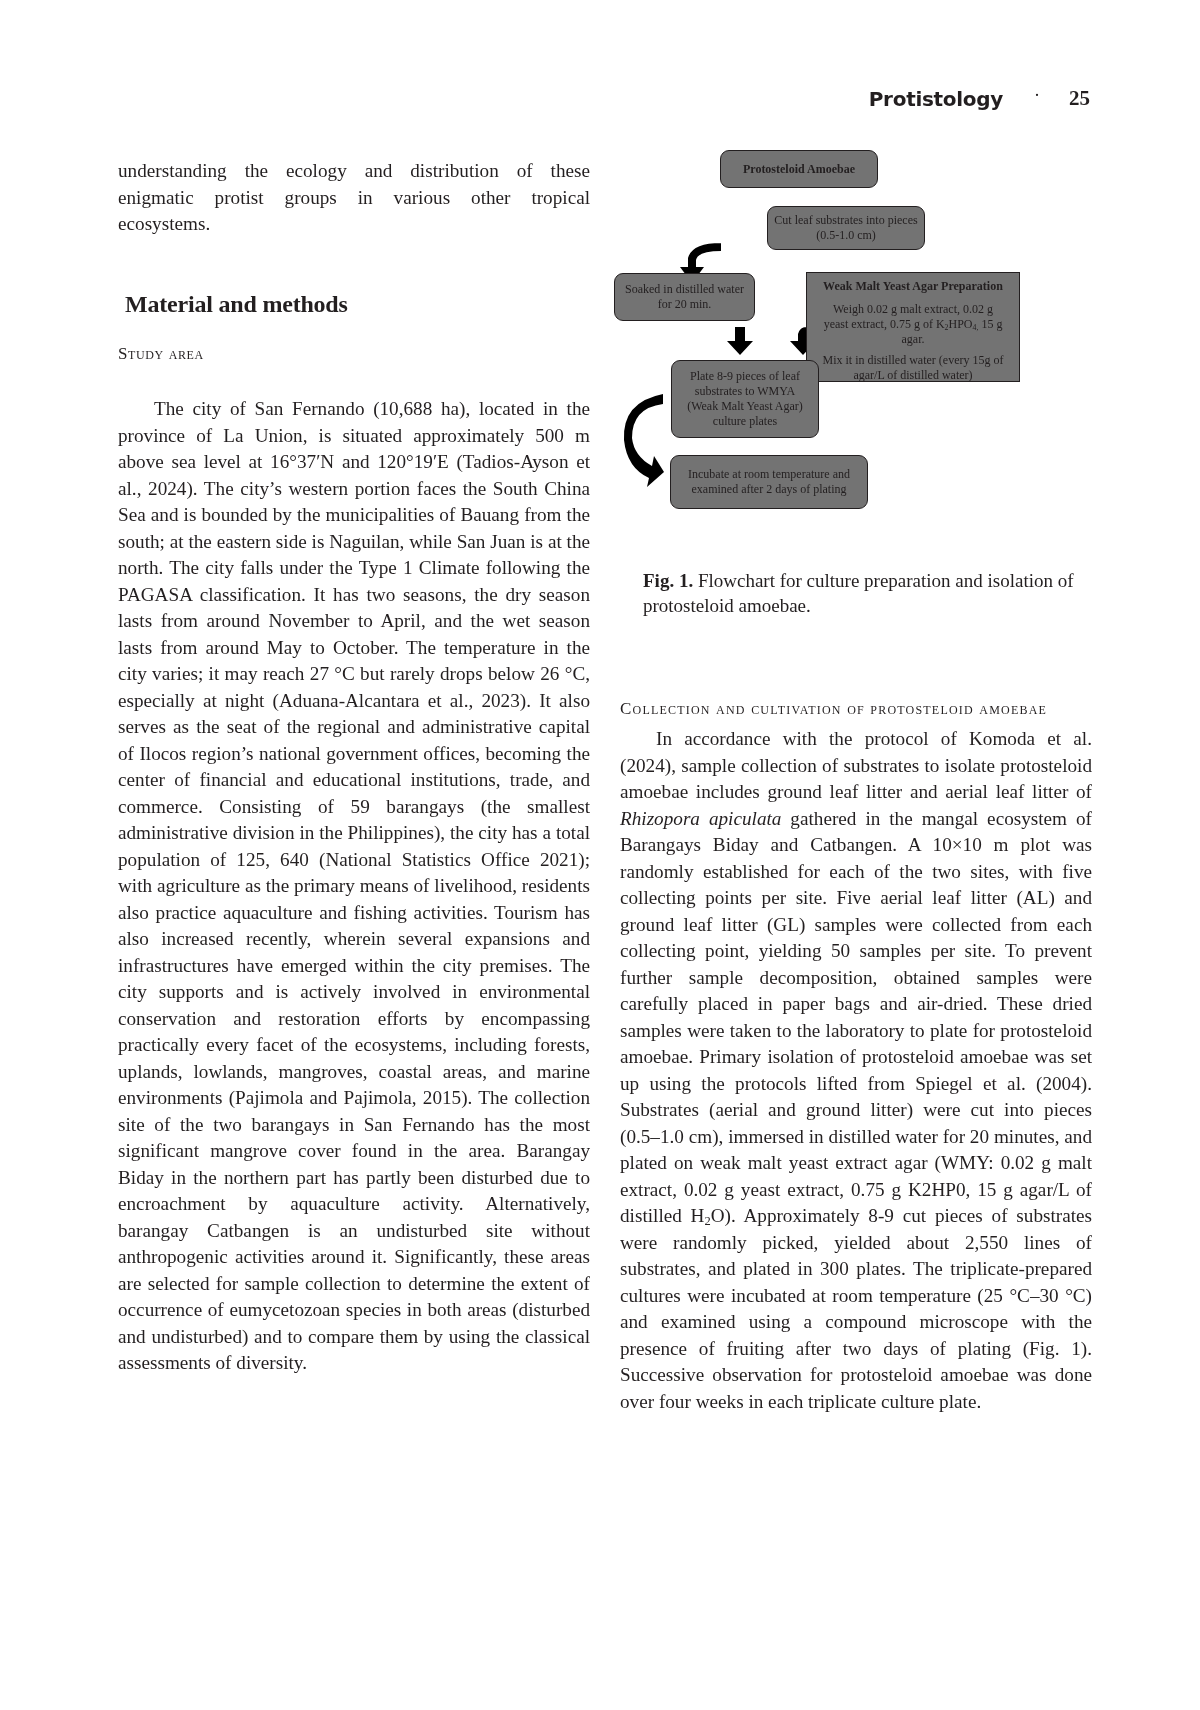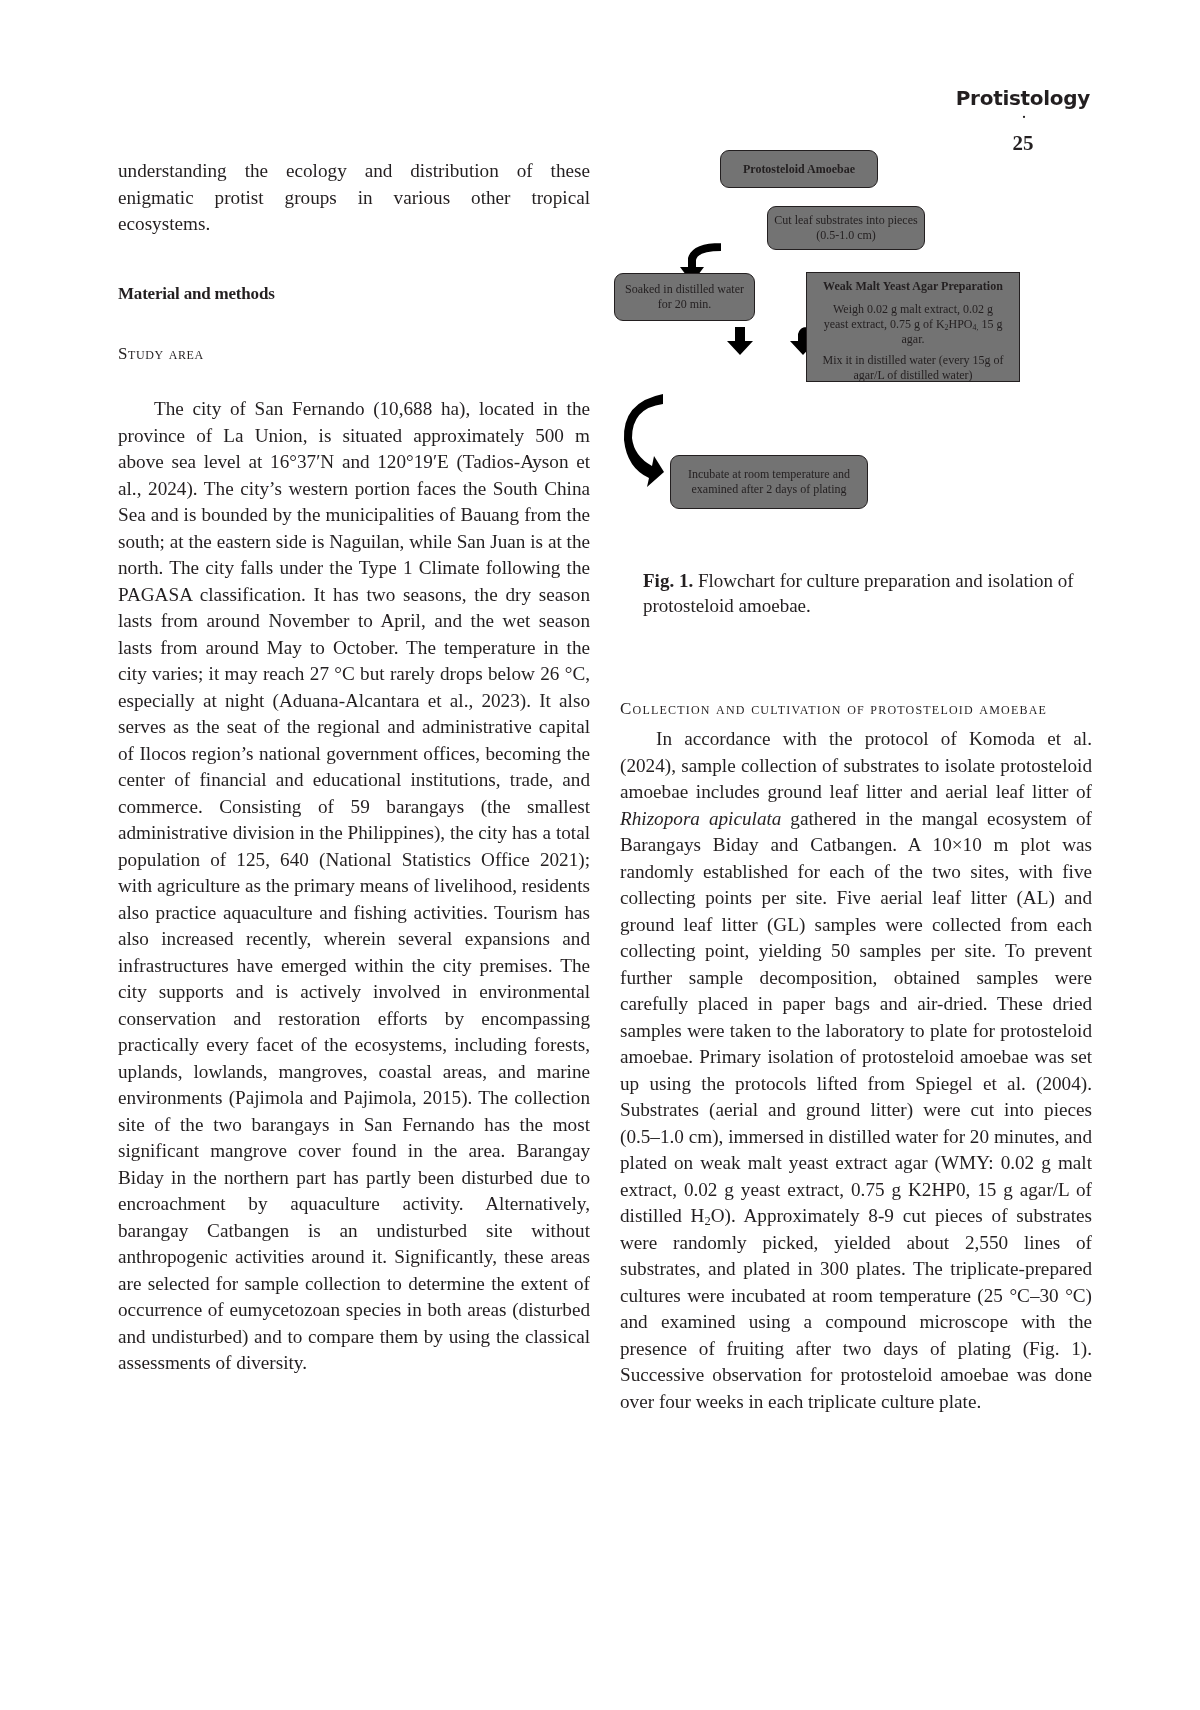--- a/index.html
+++ b/index.html
@@ -1,30 +1,30 @@
 <!DOCTYPE html>
 <html><head>
 <meta charset="utf-8">
 <style>
   html, body { margin: 0; padding: 0; background: #ffffff; }
   body { width: 1200px; height: 1710px; position: relative; overflow: hidden; color: #231f20; font-family: "Liberation Serif", "DejaVu Serif", serif; }
 
-  .running-header { position: absolute; top: 86px; right: 110px; display: flex; align-items: center; gap: 0; flex-direction: column; }
+  .running-header { position: absolute; top: 86px; right: 110px; display: flex; align-items: center; gap: 7px; }
   .journal-name { font-family: "DejaVu Sans", sans-serif; font-weight: bold; font-size: 20px; letter-spacing: -0.3px; color: #231f20; }
   .header-dot { font-size: 18px; margin: 0 22px 0 24px; position: relative; top: -3px; }
   .page-number { font-size: 21px; color: #231f20; font-weight: bold; }
 
   .col { position: absolute; width: 472px; font-size: 19.2px; line-height: 26.5px; text-align: justify; }
   .col-left { left: 118px; top: 158px; }
   .col-right { left: 620px; top: 726px; }
 
   p { margin: 0; }
   .indent { text-indent: 36px; }
 
-  .section-heading { position: absolute; left: 118px; top: 284px; font-size: 17px; font-weight: bold; margin: 0; letter-spacing: -0.2px; }
+  .section-heading { position: absolute; left: 118px; top: 284px; font-size: 24px; font-weight: bold; margin: 7px; letter-spacing: -0.2px; }
   .subsection-label { position: absolute; font-size: 17px; letter-spacing: 0.6px; margin: 0; font-variant: small-caps; text-transform: lowercase; }
   .subsection-label::first-letter { text-transform: uppercase; }
 
   .study-area { left: 118px; top: 344px; }
   .p-study { position: absolute; left: 118px; top: 396px; width: 472px; font-size: 19.2px; line-height: 26.5px; text-align: justify; }
 
   .collection-label { position: absolute; left: 620px; top: 652px; width: 472px; font-size: 17px; line-height: 26px; letter-spacing: 1.2px; text-align: justify; font-variant: small-caps; margin-top: 44px; }
 
   
   .figure { position: absolute; left: 600px; top: 150px; width: 500px; height: 420px; }
@@ -101,20 +101,26 @@
       <span>Weigh 0.02 g malt extract, 0.02 g</span><br>
       <span>yeast extract, 0.75 g of K</span><sub>2</sub><span>HPO</span><sub>4,</sub><span> 15 g</span><br>
       <span>agar.</span>
     </div>
     <div>
       <span>Mix it in distilled water (every 15g of</span><br>
       <span>agar/L of distilled water)</span>
     </div>
   </div>
 
+  <div class="fbox" style="left:71px;top:210px;width:146px;height:76px;">
+    <span>Plate 8-9 pieces of leaf</span>
+    <span>substrates to WMYA</span>
+    <span>(Weak Malt Yeast Agar)</span>
+    <span>culture plates</span>
+  </div>
 
   <div class="fbox" style="left:70px;top:305px;width:196px;height:52px;">
     <span>Incubate at room temperature and</span>
     <span>examined after 2 days of plating</span>
   </div>
 </div>
 
 <p class="caption"><span class="fig-label">Fig. 1.</span><span> Flowchart for culture preparation and isolation of protosteloid amoebae.</span></p>
 
 <div class="collection-label">Collection and cultivation of protosteloid amoebae</div>

